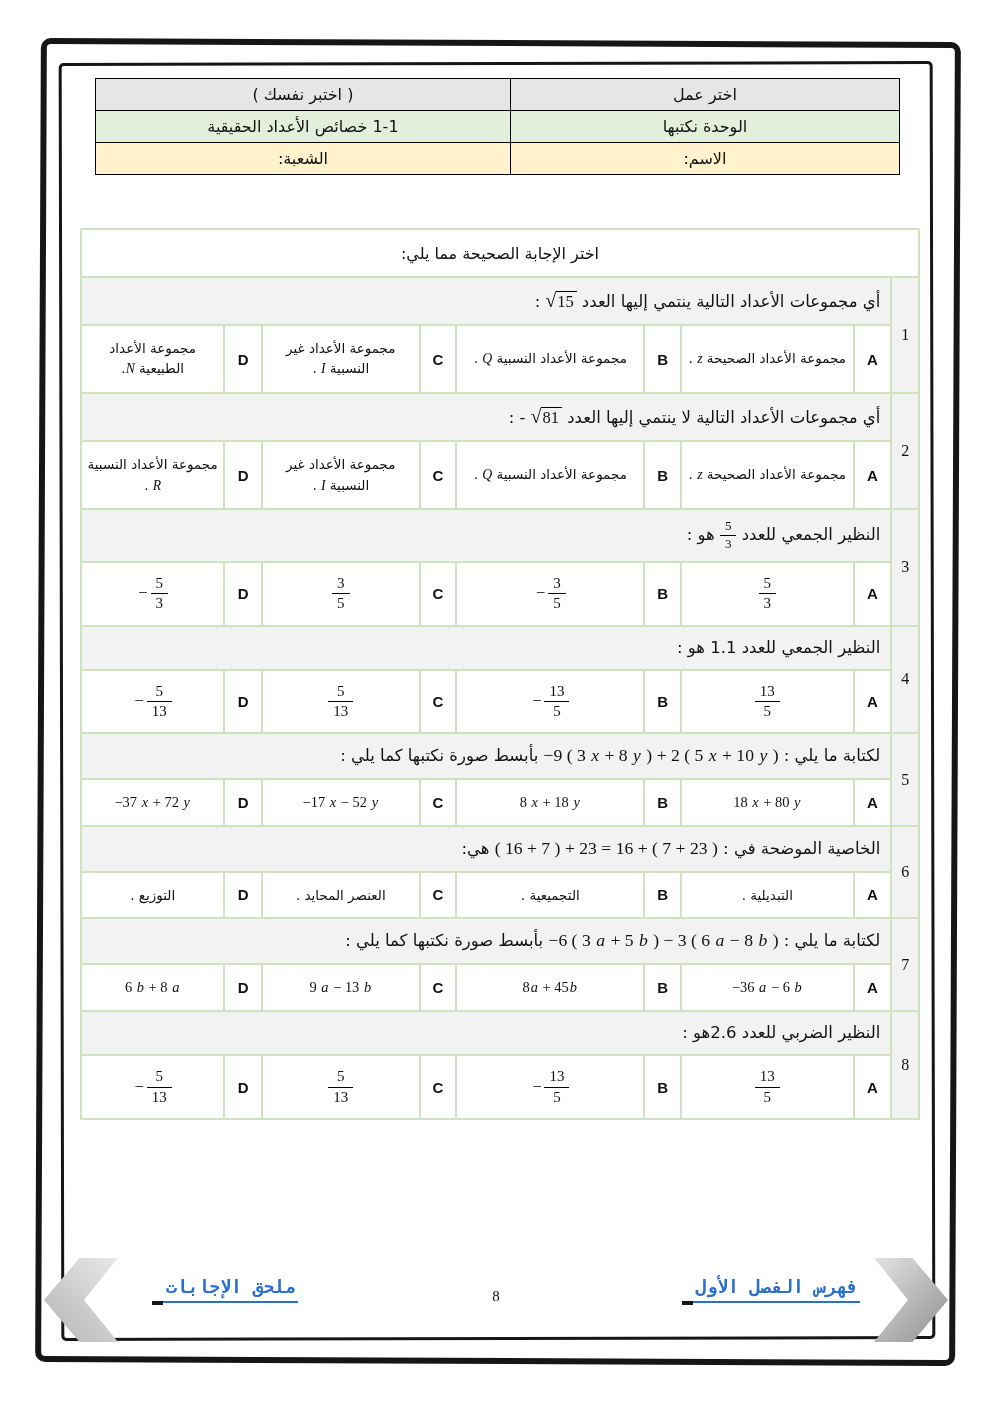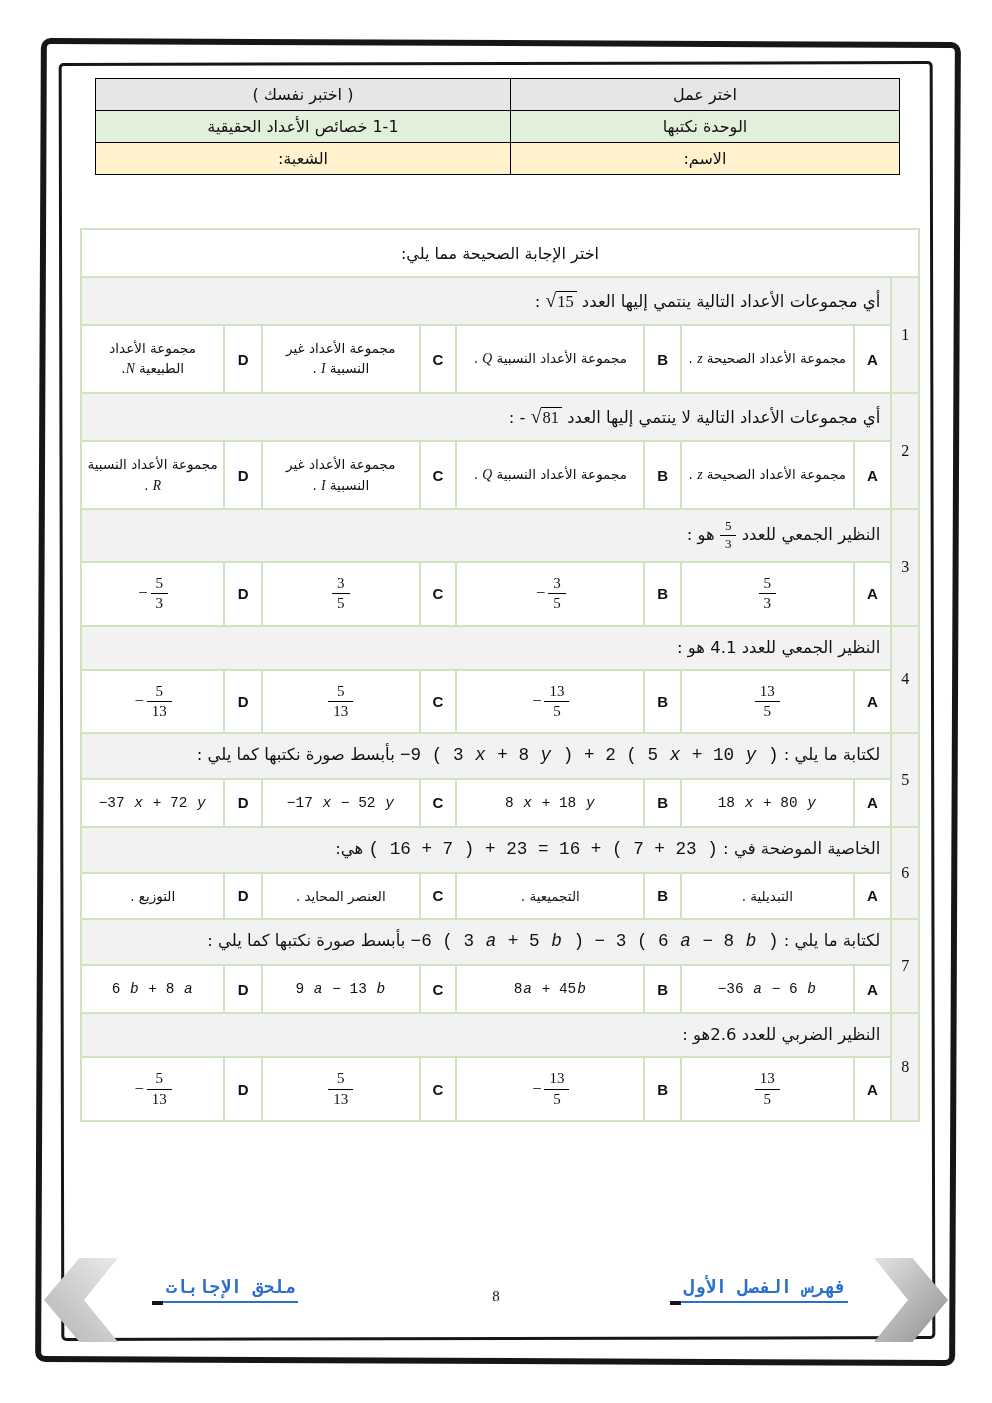--- a/index.html
+++ b/index.html
@@ -29,21 +29,21 @@
   td.title-cell{background:#fff;text-align:center;font-size:16px;height:44px;}
   td.qnum{background:var(--q-gray,#f2f2f2);text-align:center;
     font-family:"Liberation Serif","DejaVu Serif",serif;font-size:16px;}
   td.qtext{background:var(--q-gray,#f2f2f2);text-align:right;font-size:16.5px;
     padding:9px 10px 9px 6px;line-height:1.45;}
   td.olabel{background:#fff;text-align:center;
     font-family:"Liberation Sans","DejaVu Sans",sans-serif;font-weight:bold;font-size:15px;}
   td.otext{background:#fff;text-align:center;font-size:13.5px;padding:12px 4px;line-height:1.5;}
 
   
-  .math{direction:ltr;unicode-bidi:isolate;font-family:Liberation Mono, monospace;
+  .math{direction:ltr;unicode-bidi:isolate;font-family:Liberation Serif, serif;
     font-size:1.07em;white-space:nowrap;}
   .math i{font-style:italic;padding:0 1px;}
   .mi{font-family:"Liberation Serif","DejaVu Serif",serif;font-style:italic;
       direction:ltr;unicode-bidi:isolate;font-size:1.02em;}
   .frac{display:inline-flex;direction:ltr;unicode-bidi:isolate;align-items:center;
     font-family:"Liberation Serif","DejaVu Serif",serif;vertical-align:middle;}
   .frac .sign{margin-left:1px;margin-right:3px;font-size:1.1em;}
   .frac .stack{display:inline-flex;flex-direction:column;text-align:center;line-height:1.15;}
   .frac .num{border-bottom:1.4px solid #000;padding:0 5px 1px;}
   .frac .den{padding:1px 5px 0;}
@@ -59,21 +59,21 @@
   .chev.right{right:44px;top:1258px;
     background:linear-gradient(135deg,#e3e3e3 0%,#8f8f8f 100%);
     clip-path:polygon(0% 0%,52% 0%,100% 50%,52% 100%,0% 100%,46% 50%);}
   .chev.left{left:44px;top:1258px;
     background:linear-gradient(225deg,#e9e9e9 0%,#b3b3b3 100%);
     clip-path:polygon(100% 0%,48% 0%,0% 50%,48% 100%,100% 100%,54% 50%);}
   .flink{position:absolute;top:1276px;font-weight:bold;font-size:18px;
     color:var(--link-blue,#2a6fce);text-decoration:none;
     border-bottom:2.5px solid var(--link-blue,#2a6fce);padding:0 2px 3px 14px;cursor:pointer;font-family:Liberation Mono, monospace;}
   .flink::before{content:"";position:absolute;left:0;bottom:-4px;width:11px;height:4px;background:#161616;}
-  .flink.rightlink{right:144px;}
+  .flink.rightlink{right:132px;}
   .flink.leftlink{left:152px;}
   .pagenum{position:absolute;left:478px;top:1288px;width:36px;text-align:center;
     font-family:"Liberation Serif","DejaVu Serif",serif;font-size:15px;}
 </style>
 </head>
 <body>
 
 <div class="page">
   <div class="frame outer"></div>
   <div class="frame inner"></div>
@@ -179,21 +179,21 @@
           <td class="otext"><span class="frac" dir="ltr">
               <span class="sign">−</span>
               <span class="stack">
                 <span class="num">5</span>
                 <span class="den">3</span>
               </span>
             </span></td>
         </tr>
         <tr>
           <td class="qnum" rowspan="2">4</td>
-          <td class="qtext" colspan="8"><span>النظير الجمعي للعدد 4.1 هو :</span></td>
+          <td class="qtext" colspan="8"><span>النظير الجمعي للعدد 1.1 هو :</span></td>
         </tr>
         <tr>
           <td class="olabel">A</td>
           <td class="otext"><span class="frac" dir="ltr">
               <span class="stack">
                 <span class="num">13</span>
                 <span class="den">5</span>
               </span>
             </span></td>
           <td class="olabel">B</td>

